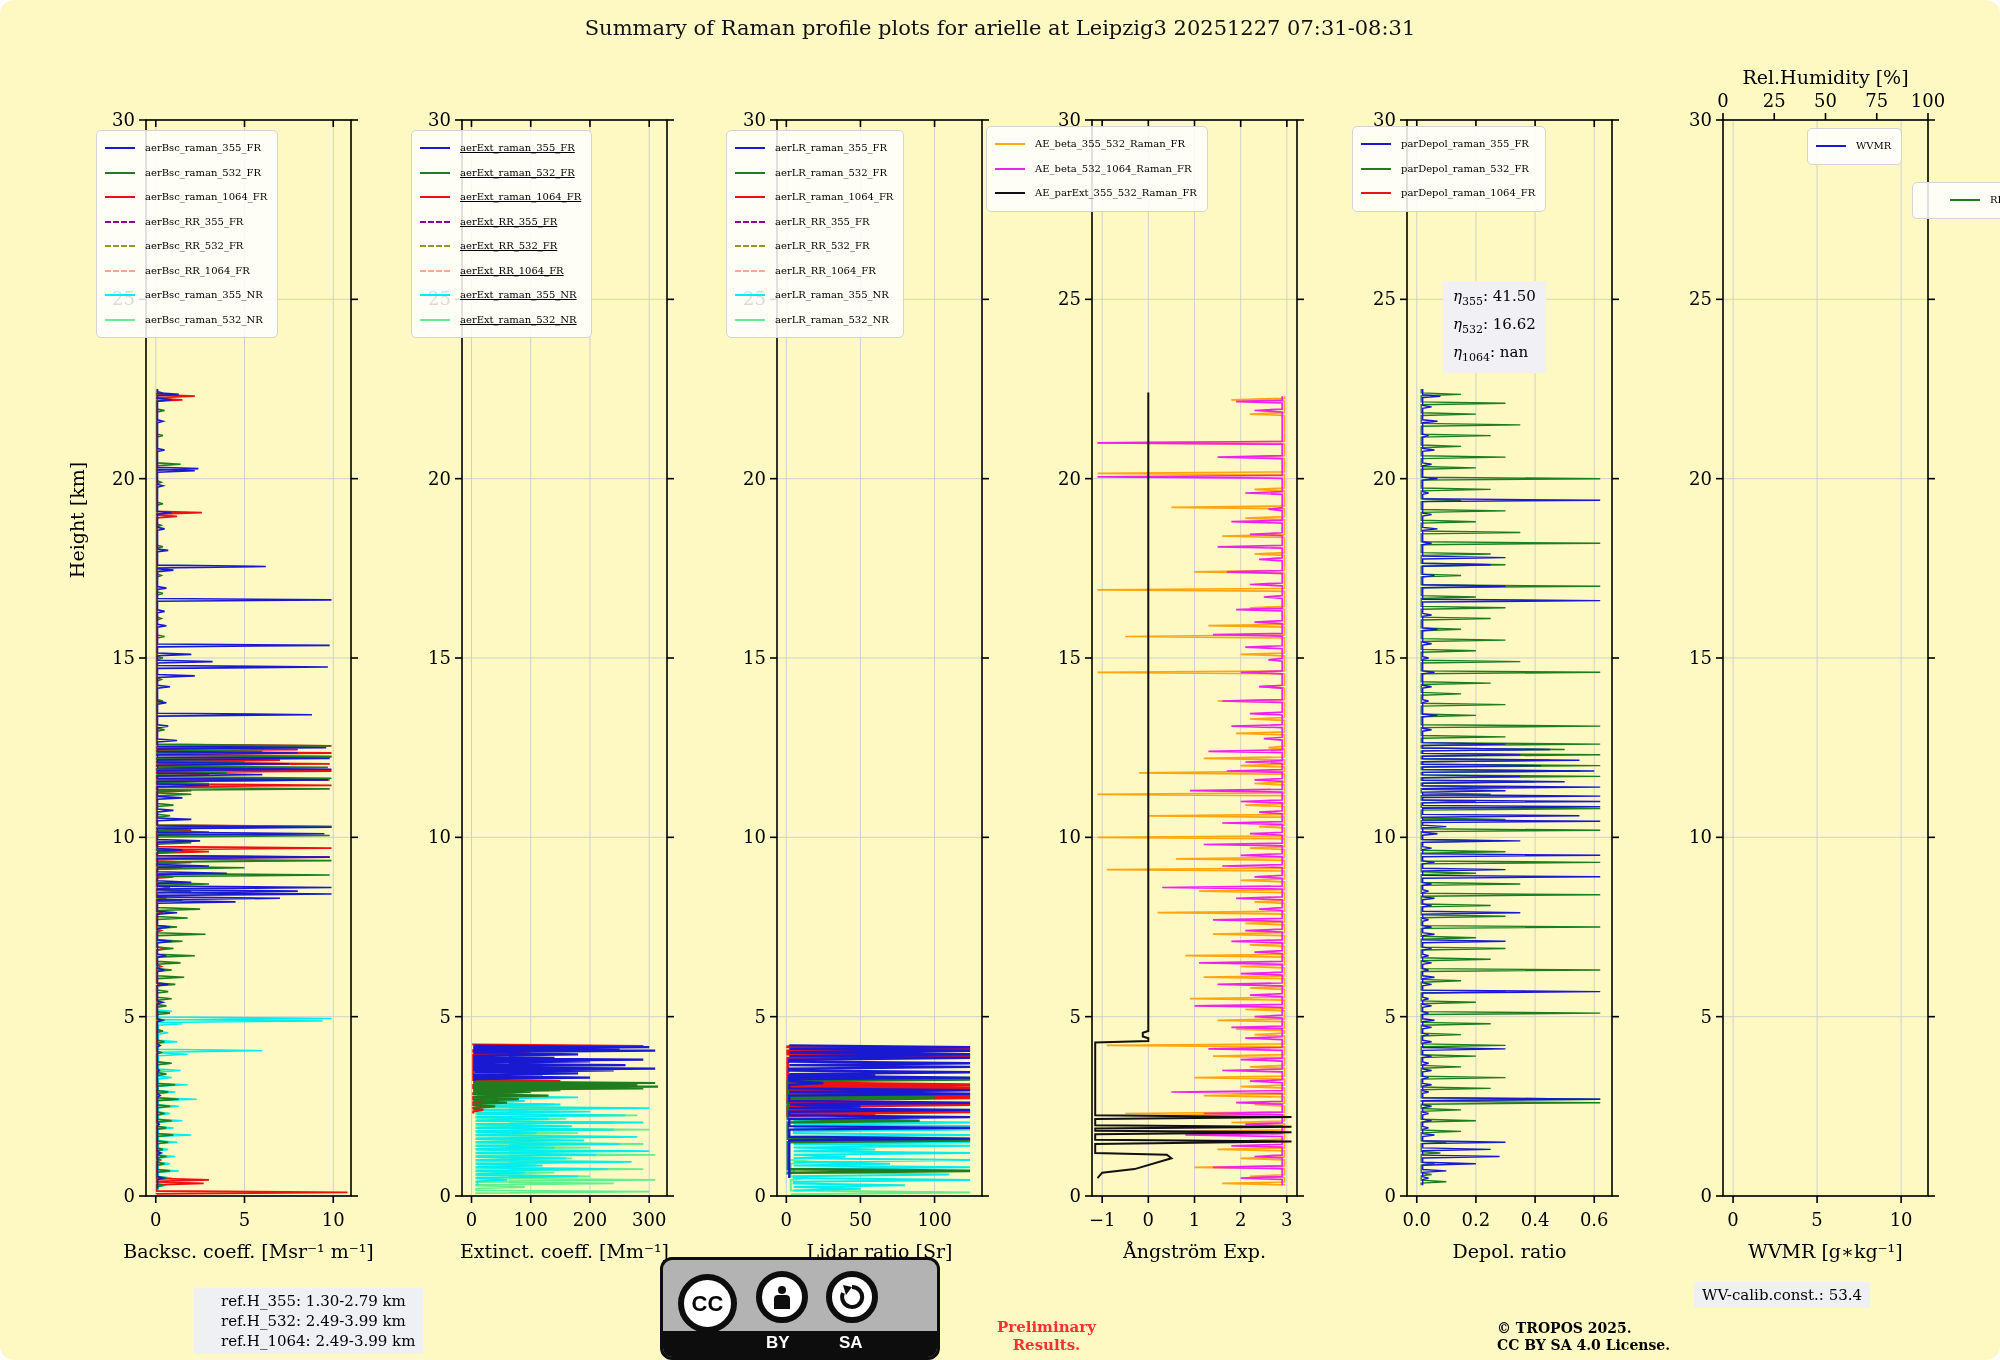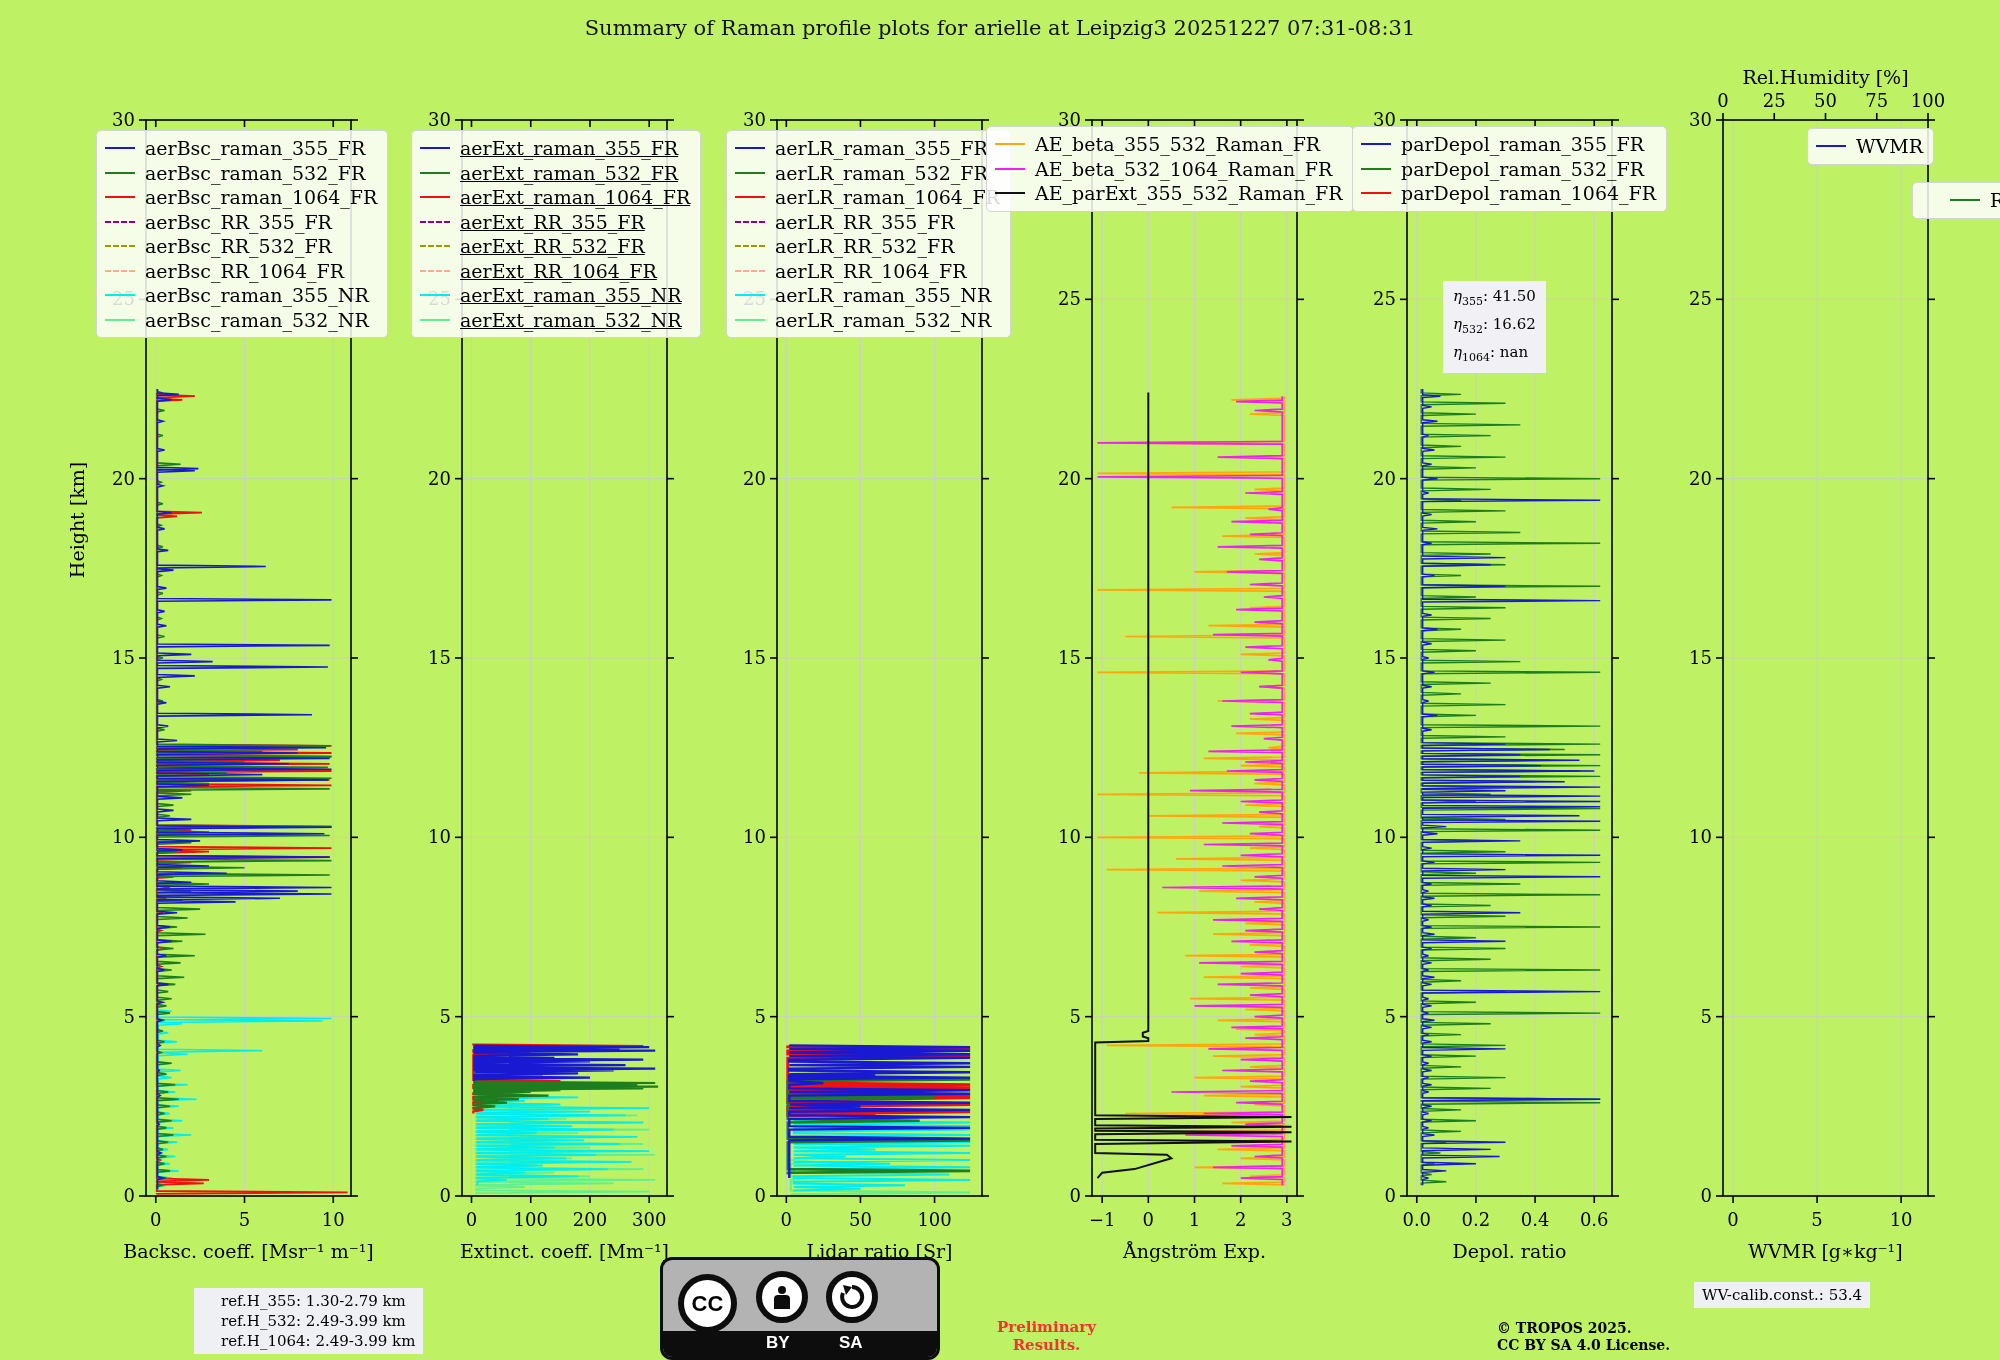--- a/index.html
+++ b/index.html
@@ -1,24 +1,24 @@
 <!DOCTYPE html>
 <html><head>
 <meta charset="utf-8">
 <style>
   html,body{margin:0;padding:0;background:#ffffff;}
-  #page{position:relative;width:2000px;height:1360px;background:#bef264;
-        font-family:"DejaVu Serif", serif;color:#000;overflow:hidden;}
+  #page{position:relative;width:2000px;height:1360px;background:#fef9c3;
+        font-family:"DejaVu Serif", serif;color:#000;overflow:hidden;border-radius:14px;}
   #page-title{position:absolute;left:0;right:0;top:16px;text-align:center;
         font-size:21px;color:#111;}
   #chart-root{position:absolute;left:0;top:0;width:2000px;height:1360px;}
   svg text{font-family:"DejaVu Serif", serif;fill:#000;}
   .legend{position:absolute;background:rgba(255,255,255,0.85);
         border:1px solid #d4d4d4;border-radius:5px;padding:5px 10px 5px 8px;
-        font-size:19px;line-height:24.5px;white-space:nowrap;z-index:5;}
+        font-size:10px;line-height:24.5px;white-space:nowrap;z-index:5;}
   .legend-row{display:flex;align-items:center;}
   .legend-sample{display:inline-block;width:30px;height:0;margin-right:10px;
         border-top-width:2.5px;border-top-style:solid;flex:0 0 auto;}
   .legend-sample.dash{border-top-style:dashed;}
   .annot-box{position:absolute;background:#eef0f4;padding:3px 8px;
         font-size:15px;line-height:20px;z-index:6;}
   #eta-box{position:absolute;background:#f1f1f5;padding:4px 10px;
         font-size:15px;line-height:22px;z-index:6;}
   #eta-box .sym{font-style:italic;}
   #eta-box sub{font-size:11px;}

